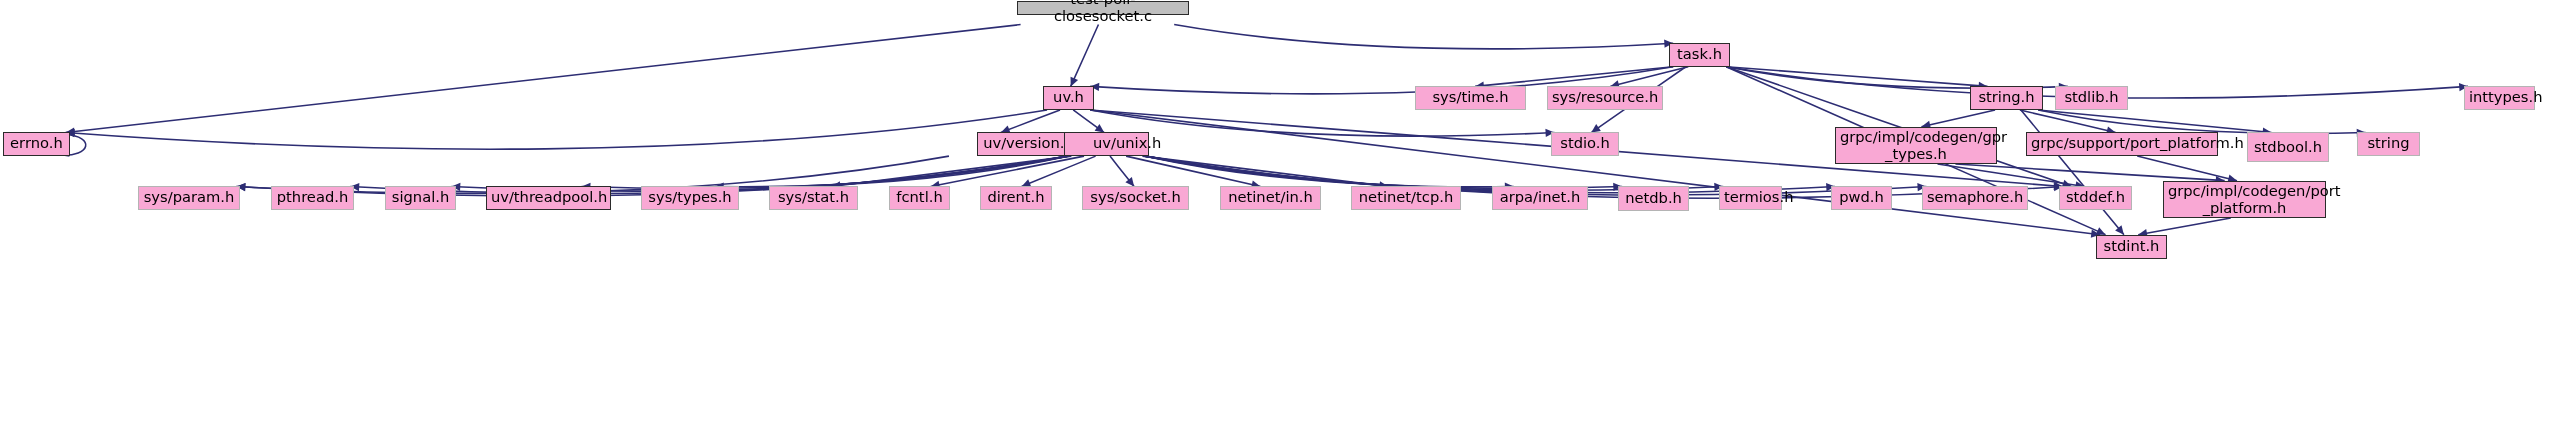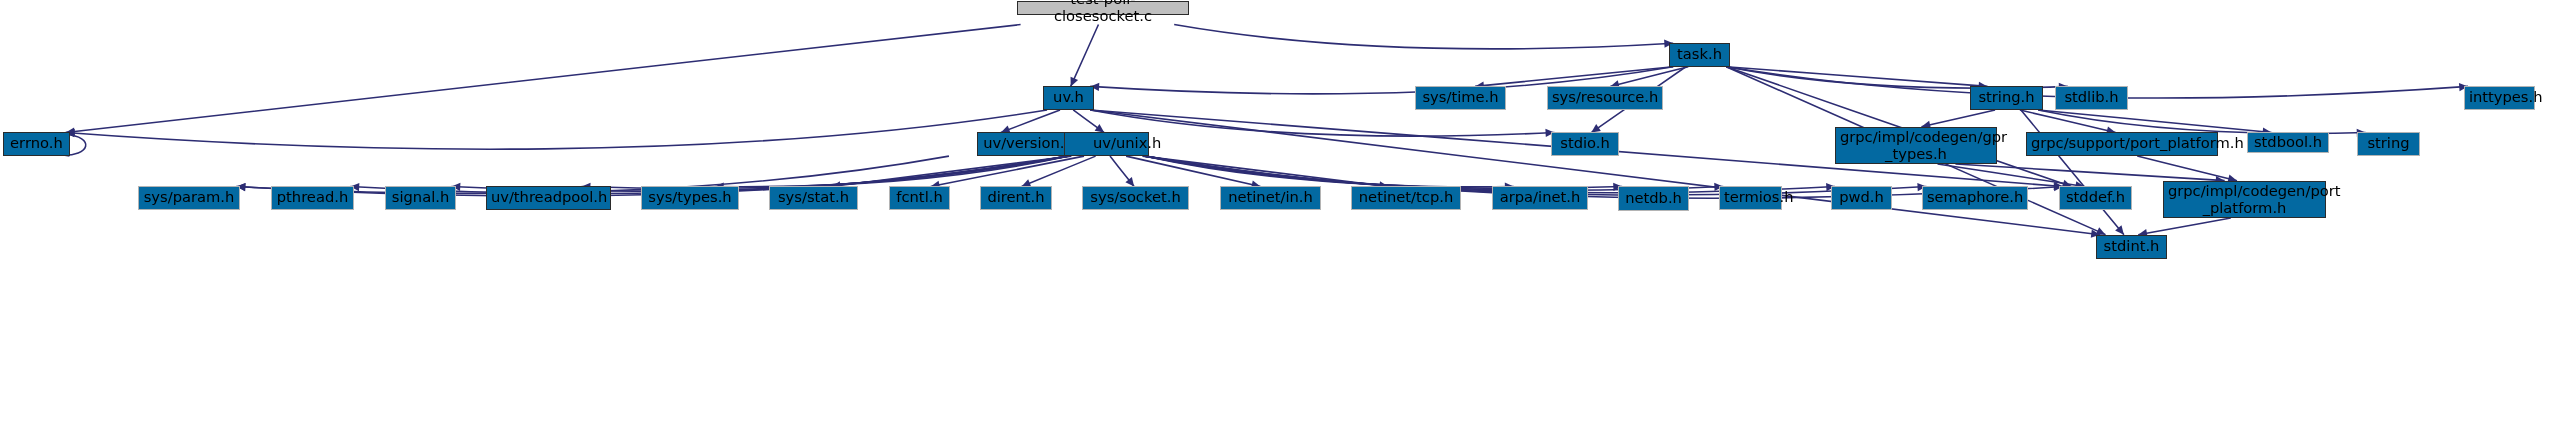--- a/index.html
+++ b/index.html
@@ -31,21 +31,21 @@
     fill: #2d2d73;
     stroke: none;
   }
   .node-box {
     position: absolute;
     box-sizing: border-box;
     display: flex;
     align-items: center;
     justify-content: center;
     text-align: center;
-    background: #0369a1;
+    background: #f9a8d4;
     border: 1px solid #b4b4b4;
     color: #000000;
     font-size: 14.7px;
     line-height: 16.7px;
     white-space: pre-line;
     letter-spacing: 0px;
     padding: 0 3.9px;
   }
   .node-box.has-children {
     border: 1.6px solid #2b2b2b;
@@ -154,33 +154,33 @@
       <polygon points="2266.93,184 2257.6874262881697,187.63522092607707 2258.207046103072,179.25130804199" class="edge-head"></polygon>
       <path d="M 2177.88 159 C 2211.4344 167.25, 2249.056 176.5, 2279.56 184" class="edge-path"></path>
       <polygon points="2279.56,184 2269.817503324387,185.92970425860446 2271.8230755138147,177.77264104976544" class="edge-head"></polygon>
       <path d="M 2273.2 222 C 2242.081 227.61, 2207.19 233.9, 2178.9 239" class="edge-path"></path>
       <polygon points="2178.9,239 2187.012077384642,233.26988651896121 2188.5023702580847,241.53662875223344" class="edge-head"></polygon>
     </svg>
   <div id="node-layer">
       <div class="node-box is-root" style="left: 1017px; top: 1px; width: 172px; height: 14px;"><span class="node-label">test-poll-closesocket.c</span></div>
       <div class="node-box has-children" style="left: 1669px; top: 43px; width: 61px; height: 23.6px;"><span class="node-label">task.h</span></div>
       <div class="node-box has-children" style="left: 1043px; top: 86px; width: 51px; height: 23.6px;"><span class="node-label">uv.h</span></div>
-      <div class="node-box" style="left: 1415px; top: 86px; width: 91px; height: 23.6px;"><span class="node-label">sys/time.h</span></div>
+      <div class="node-box" style="left: 1415px; top: 86px; width: 111px; height: 23.6px;"><span class="node-label">sys/time.h</span></div>
       <div class="node-box" style="left: 1547px; top: 86px; width: 116px; height: 23.6px;"><span class="node-label">sys/resource.h</span></div>
       <div class="node-box has-children" style="left: 1970px; top: 86px; width: 73px; height: 23.6px;"><span class="node-label">string.h</span></div>
       <div class="node-box" style="left: 2055px; top: 86px; width: 73px; height: 23.6px;"><span class="node-label">stdlib.h</span></div>
       <div class="node-box" style="left: 2464px; top: 86px; width: 71px; height: 23.6px;"><span class="node-label">inttypes.h</span></div>
       <div class="node-box has-children" style="left: 2.9px; top: 132px; width: 67px; height: 23.6px;"><span class="node-label">errno.h</span></div>
       <div class="node-box has-children" style="left: 945px; top: 132px; width: 103px; height: 23.6px; margin-left: 32px;"><span class="node-label">uv/version.h</span></div>
       <div class="node-box has-children" style="left: 1064px; top: 132px; width: 85px; height: 23.6px; padding-left: 28px;"><span class="node-label">uv/unix.h</span></div>
       <div class="node-box" style="left: 1551px; top: 132px; width: 68px; height: 23.6px;"><span class="node-label">stdio.h</span></div>
       <div class="node-box has-children" style="left: 1835px; top: 127px; width: 162px; height: 37px;"><span class="node-label">grpc/impl/codegen/gpr
 _types.h</span></div>
       <div class="node-box has-children" style="left: 2026px; top: 132px; width: 192px; height: 23.6px;"><span class="node-label">grpc/support/port_platform.h</span></div>
-      <div class="node-box" style="left: 2247px; top: 132px; width: 82px; height: 21px;"><span class="node-label">stdbool.h</span></div>
+      <div class="node-box" style="left: 2247px; top: 132px; width: 82px; height: 30px;"><span class="node-label">stdbool.h</span></div>
       <div class="node-box" style="left: 2357px; top: 132px; width: 63px; height: 23.6px;"><span class="node-label">string</span></div>
       <div class="node-box" style="left: 138px; top: 186px; width: 102px; height: 23.6px;"><span class="node-label">sys/param.h</span></div>
       <div class="node-box" style="left: 271px; top: 186px; width: 83px; height: 23.6px;"><span class="node-label">pthread.h</span></div>
       <div class="node-box" style="left: 385px; top: 186px; width: 71px; height: 23.6px;"><span class="node-label">signal.h</span></div>
       <div class="node-box has-children" style="left: 486px; top: 186px; width: 125px; height: 23.6px;"><span class="node-label">uv/threadpool.h</span></div>
       <div class="node-box" style="left: 641px; top: 186px; width: 98px; height: 23.6px;"><span class="node-label">sys/types.h</span></div>
       <div class="node-box" style="left: 769px; top: 186px; width: 89px; height: 23.6px;"><span class="node-label">sys/stat.h</span></div>
       <div class="node-box" style="left: 889px; top: 186px; width: 61px; height: 23.6px;"><span class="node-label">fcntl.h</span></div>
       <div class="node-box" style="left: 980px; top: 186px; width: 72px; height: 23.6px;"><span class="node-label">dirent.h</span></div>
       <div class="node-box" style="left: 1082px; top: 186px; width: 107px; height: 23.6px;"><span class="node-label">sys/socket.h</span></div>

